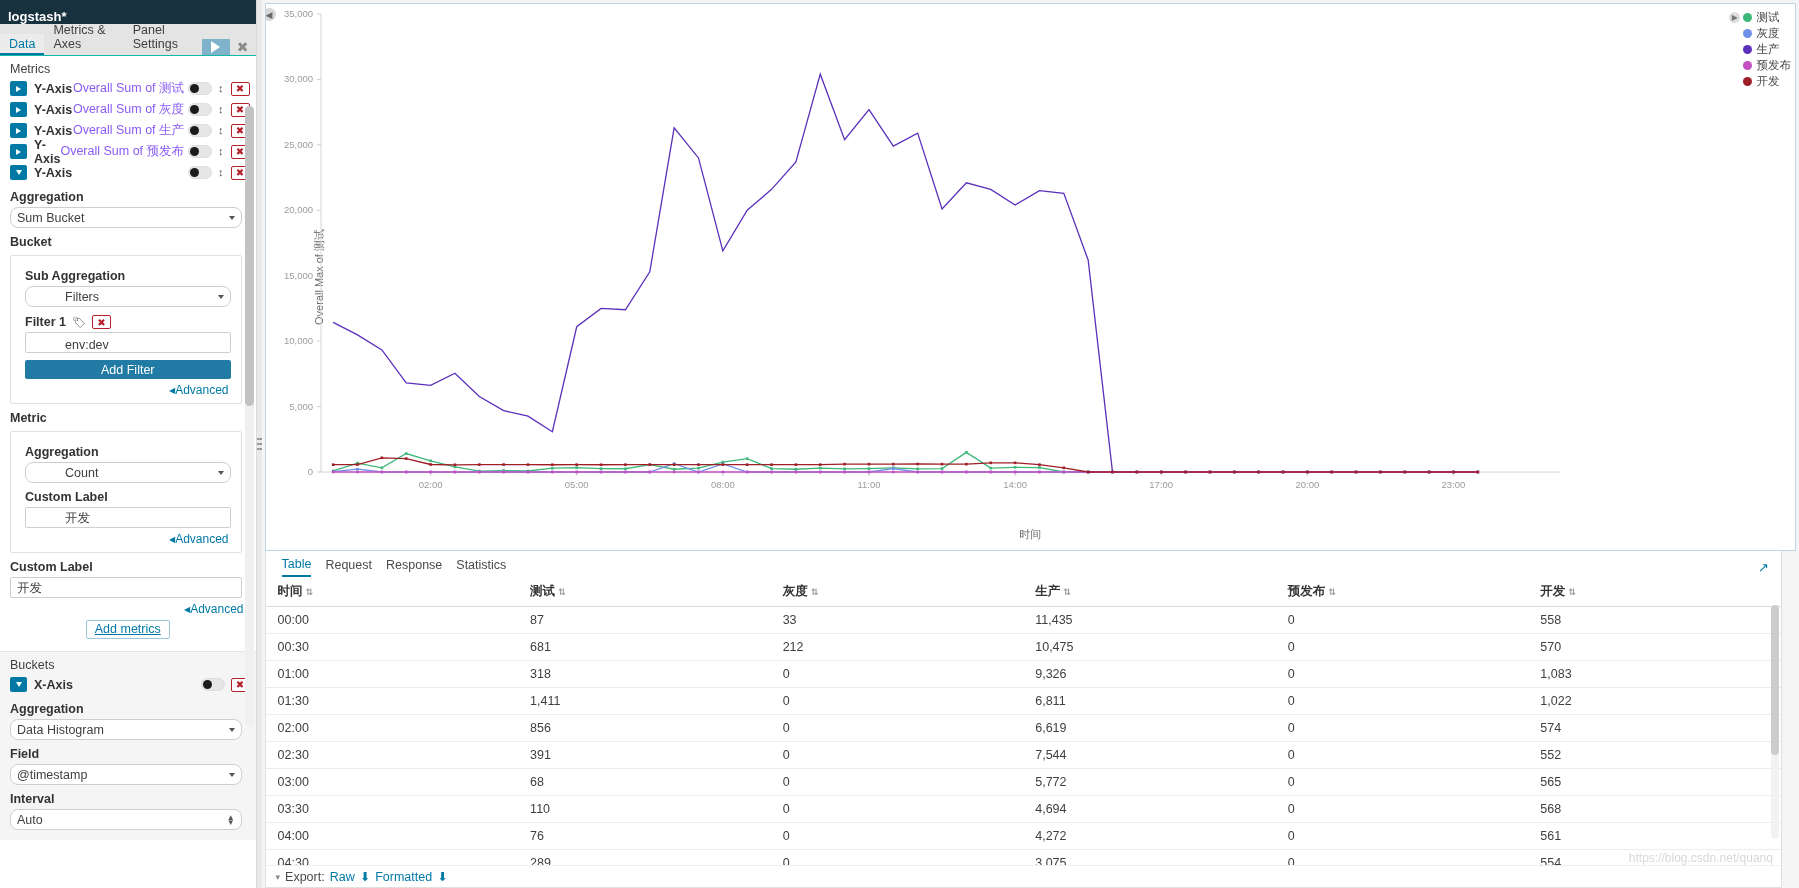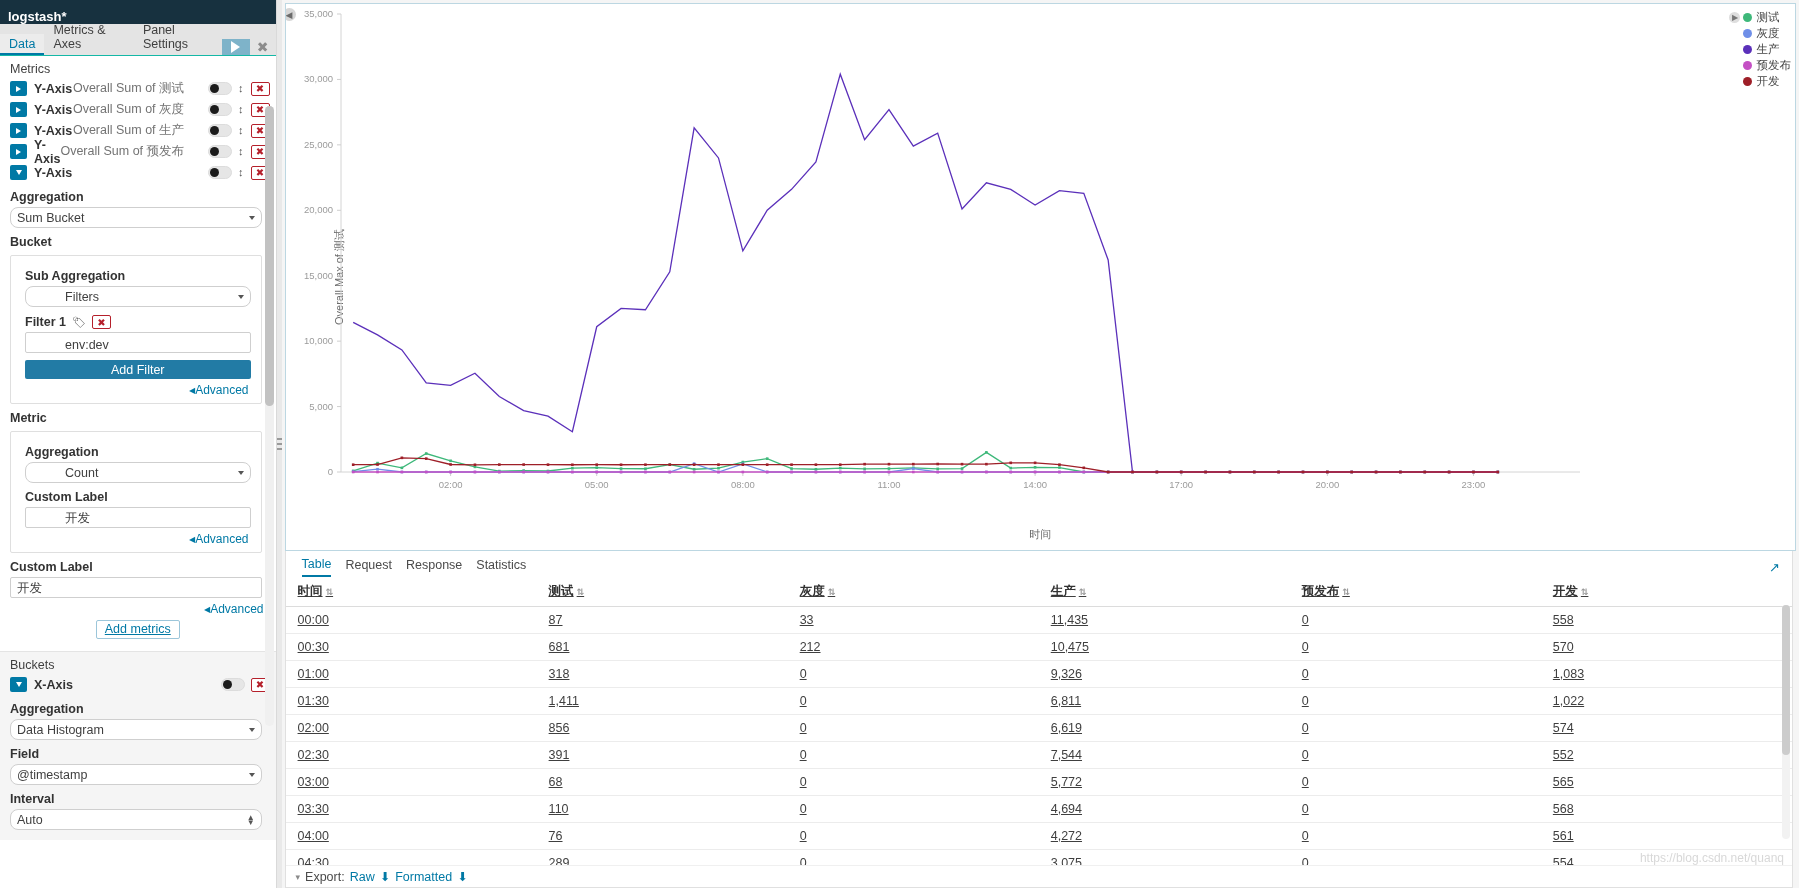--- a/index.html
+++ b/index.html
@@ -73,21 +73,21 @@
   }
   .caret-btn .cr-right {
     width: 0; height: 0; border-left: 5px solid #fff;
     border-top: 3.5px solid transparent; border-bottom: 3.5px solid transparent;
   }
   .caret-btn .cr-down {
     width: 0; height: 0; border-top: 5px solid #fff;
     border-left: 3.5px solid transparent; border-right: 3.5px solid transparent;
   }
   .agg-title { font-weight: bold; font-size: 12.5px; color: #333; }
-  .agg-desc { margin-left: auto; color: #737373; font-size: 12.5px; padding-right: 24px; white-space: nowrap; }
+  .agg-desc { margin-left: auto; color: #8b5cf6; font-size: 12.5px; padding-right: 4px; white-space: nowrap; }
   .toggle {
     width: 24px; height: 13px; border-radius: 7px; background: #e6e6e6;
     position: relative; flex: 0 0 auto; cursor: pointer; margin-right: 6px;
     border: 1px solid #dcdcdc;
   }
   .toggle .knob { position: absolute; top: 1px; left: 1px; width: 9px; height: 9px; border-radius: 50%; background: #1b1b1b; }
   .arrows { font-size: 11px; color: #555; margin-right: 7px; cursor: pointer; line-height: 1; }
   .xbtn {
     width: 19px; height: 14px; border: 1px solid #b5202b; border-radius: 2px;
     background: #fff; color: #b5202b; font-size: 10px; font-weight: bold;
@@ -184,30 +184,30 @@
     position: absolute; left: 6px; top: 50%; transform: translateY(-50%) rotate(-90deg);
     transform-origin: center; white-space: nowrap; font-size: 11px; color: #6b6b6b;
   }
   .xlabel {
     position: absolute; bottom: 8px; left: 0; right: 0; text-align: center;
     font-size: 11px; color: #6b6b6b;
   }
 
   
   .vis-data {
-    flex: 1 1 auto; background: #fff; margin: 0 6px 0 3px; border: 1px solid #e0e0e0; border-top: none;
+    flex: 1 1 auto; background: #fff; margin: 0 17px 0 3px; border: 1px solid #e0e0e0; border-top: none;
     display: flex; flex-direction: column; position: relative; min-height: 0;
   }
   .data-tabs { display: flex; align-items: center; padding: 6px 0 0 16px; gap: 14px; height: 26px; flex: 0 0 auto; }
   .dtab { font-size: 12.5px; color: #0079a5; cursor: pointer; padding-bottom: 4px; }
   .dtab.active { color: #0079a5; border-bottom: 2px solid #0079a5; font-weight: normal; }
   .dtab.inactive { color: #4a4a4a; }
   .expand-icon { margin-left: auto; margin-right: 12px; color: #0079a5; font-size: 13px; cursor: pointer; }
 
-  .tbl-scroll { flex: 1 1 auto; overflow: hidden; position: relative; min-height: 0; text-decoration: underline; }
+  .tbl-scroll { flex: 1 1 auto; overflow: hidden; position: relative; min-height: 0; }
   table.vtable { width: 100%; border-collapse: collapse; font-size: 12.5px; table-layout: fixed; }
   table.vtable th {
     text-align: left; font-weight: bold; color: #333; font-size: 12.5px;
     padding: 6px 0 6px 12px; border-bottom: 1px solid #dcdcdc; background: #fff;
     white-space: nowrap;
   }
   table.vtable th .sort { color: #9a9a9a; font-size: 9px; margin-left: 3px; }
   table.vtable td {
     padding: 6px 0 6px 12px; border-bottom: 1px solid #ececec; color: #3f3f3f; white-space: nowrap;
   }

